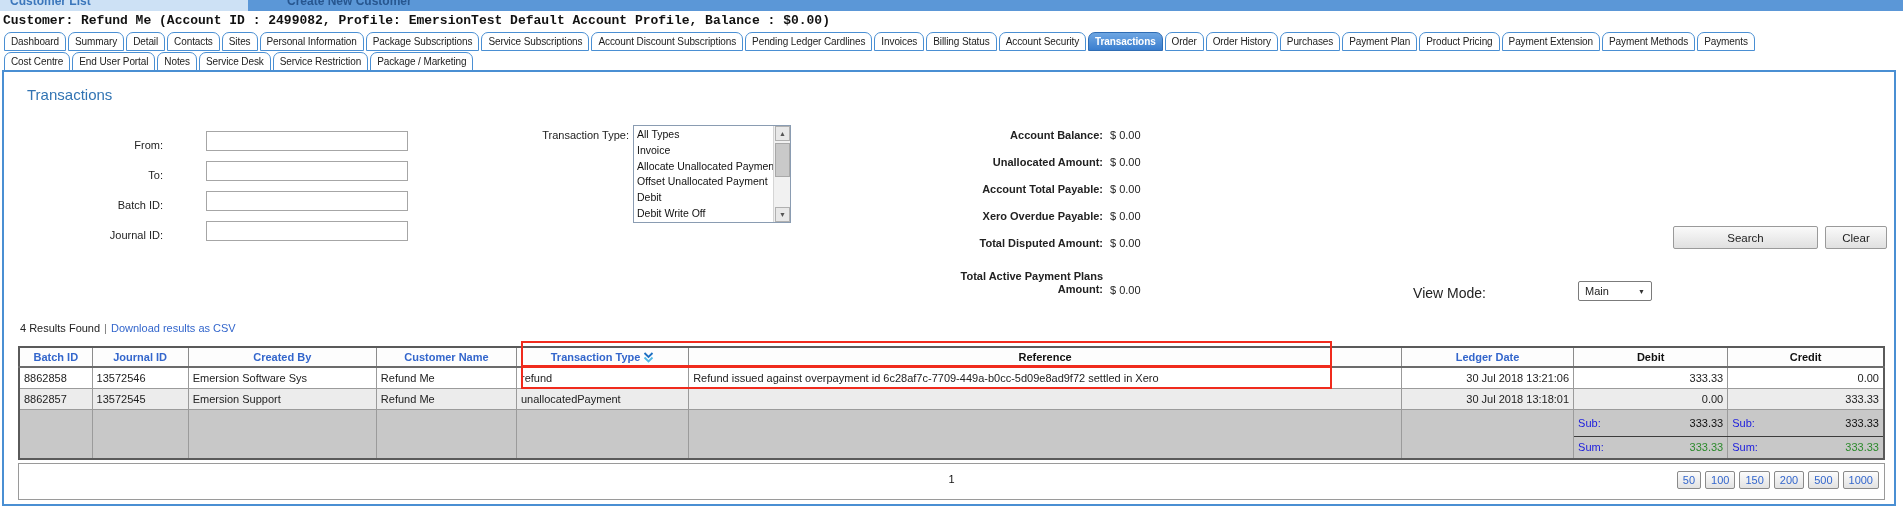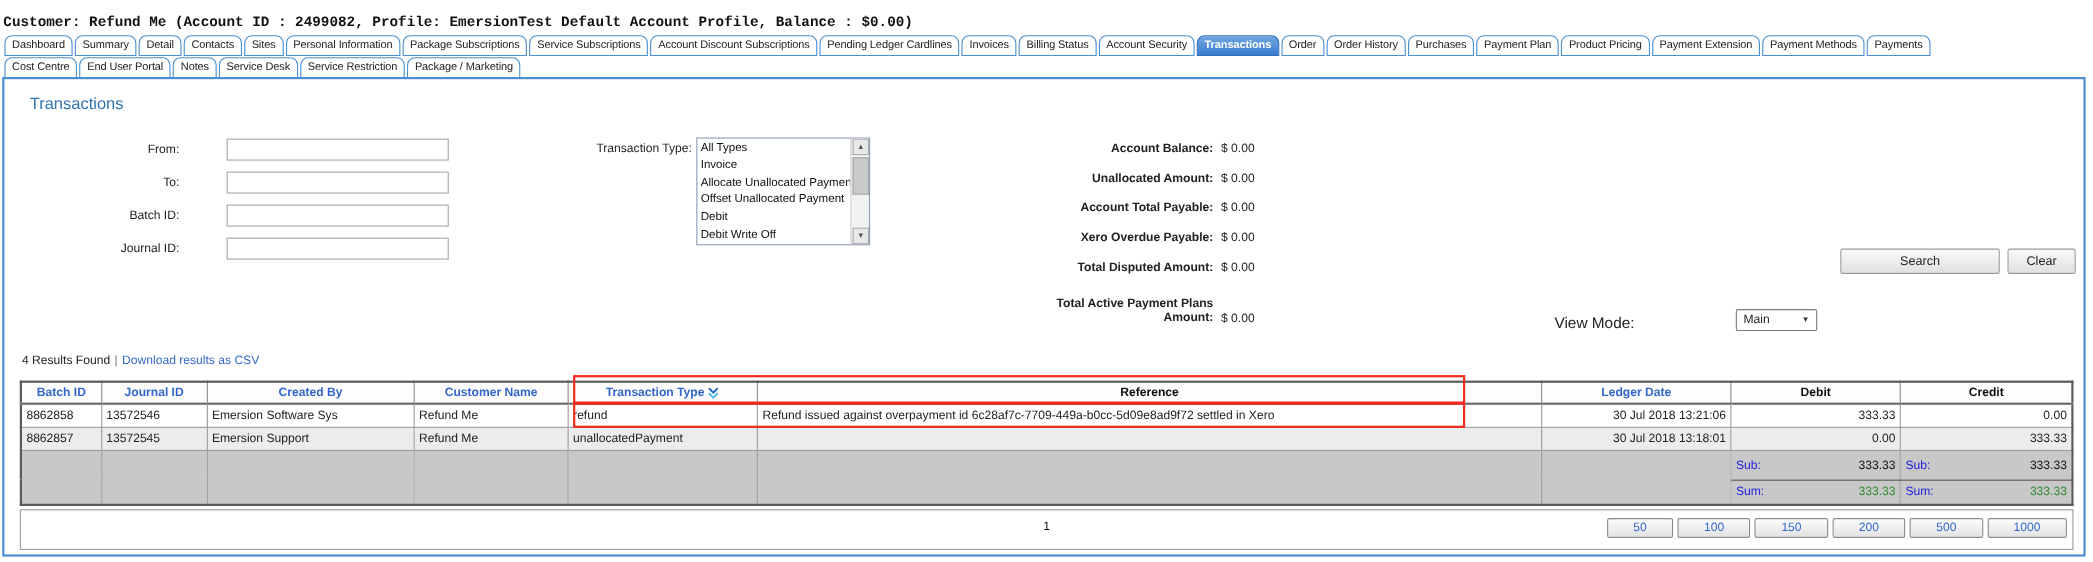--- a/index.html
+++ b/index.html
@@ -24,21 +24,21 @@
   .tab { display:inline-block; margin-right:2px; padding:3px 6px; font-size:10px; letter-spacing:-0.1px;
          color:#222; background:#fff; border:1px solid #4a8fd3; border-radius:7px 7px 0 0; cursor:default; }
   .tab.active { background:linear-gradient(#6ea6e2,#3a7ecf); color:#fff; font-weight:bold; border-color:#2f6db4; }
 
   .panel { position:absolute; left:2px; top:70px; width:1894px; height:436px; border:2px solid #4a8fd3; background:#fff; }
 
   .section-heading { position:absolute; left:27px; top:86px; font-size:15px; color:#3274b3; }
 
   
   .filter-rows { position:absolute; left:13px; top:121px; }
-  .filter-row { display:flex; align-items:center; height:30px;gap:36px; }
+  .filter-row { display:flex; align-items:flex-end; height:30px;gap:36px; }
   .f-label { width:150px; text-align:right; font-size:11px; color:#222; }
   .f-input { width:202px; height:20px; margin-left:7px; border:1px solid #a6a6a6; font-size:11px; padding:0 3px; background:#fff; }
 
   .tt-label { position:absolute; left:469px; top:129px; width:160px; text-align:right; font-size:11px; color:#222; }
   .listbox { position:absolute; left:633px; top:125px; width:158px; height:98px; border:1px solid #8a9cb2; background:#fff; overflow:hidden; }
   .listbox .opts { position:absolute; left:0; top:1px; right:17px; }
   .opt { font-size:10.5px; color:#111; padding:1px 0 1px 3px; white-space:nowrap; line-height:13.8px; }
   .sbar { position:absolute; right:0; top:0; width:17px; height:100%; background:#f1f1f1; border-left:1px solid #d5d5d5; }
   .sbtn { position:absolute; left:1px; width:15px; height:15px; background:#e8e8e8; border:1px solid #b0b0b0;
           font-size:7px; color:#555; text-align:center; line-height:13px; }
@@ -92,28 +92,36 @@
 
   
   .red-box { position:absolute; border:2px solid #f02b1d; background:transparent; pointer-events:none; }
   .red-box.b1 { left:521px; top:341px; width:811px; height:26px; }
   .red-box.b2 { left:521px; top:366px; width:811px; height:23px; }
 
   
   .pagebox { position:absolute; left:18px; top:463px; width:1867px; height:37px; border:1px solid #9a9a9a; background:#fff; }
   .pagenum { position:absolute; left:0; right:0; top:9px; text-align:center; font-size:11px; color:#111; }
   .sizes { position:absolute; right:5px; top:7px; display:flex; }
-  .size-btn { margin-left:4px; padding:2px 23px; font-size:11px; color:#3366cc; background:linear-gradient(#fcfcfc,#e2e2e2);
+  .size-btn { margin-left:4px; padding:2px 5px; font-size:11px; color:#3366cc; background:linear-gradient(#fcfcfc,#e2e2e2);
               border:1px solid #8a8a8a; border-radius:2px; cursor:pointer; }
 </style>
 </head>
 <body>
 
 <div class="screen">
 
+  <div class="topbar">
+    <div class="topbar-tab t0">
+      <span class="topbar-label">Customer List</span>
+    </div>
+    <div class="topbar-tab t1">
+      <span class="topbar-label">Create New Customer</span>
+    </div>
+  </div>
 
   <div class="page-title">Customer: Refund Me (Account ID : 2499082, Profile: EmersionTest Default Account Profile, Balance : $0.00)</div>
 
   <div class="tabs-row r1">
     
   <span class="tab"><span>Dashboard</span></span><span class="tab"><span>Summary</span></span><span class="tab"><span>Detail</span></span><span class="tab"><span>Contacts</span></span><span class="tab"><span>Sites</span></span><span class="tab"><span>Personal Information</span></span><span class="tab"><span>Package Subscriptions</span></span><span class="tab"><span>Service Subscriptions</span></span><span class="tab"><span>Account Discount Subscriptions</span></span><span class="tab"><span>Pending Ledger Cardlines</span></span><span class="tab"><span>Invoices</span></span><span class="tab"><span>Billing Status</span></span><span class="tab"><span>Account Security</span></span><span class="tab active"><span>Transactions</span></span><span class="tab"><span>Order</span></span><span class="tab"><span>Order History</span></span><span class="tab"><span>Purchases</span></span><span class="tab"><span>Payment Plan</span></span><span class="tab"><span>Product Pricing</span></span><span class="tab"><span>Payment Extension</span></span><span class="tab"><span>Payment Methods</span></span><span class="tab"><span>Payments</span></span></div>
   <div class="tabs-row r2">
     
   <span class="tab"><span>Cost Centre</span></span><span class="tab"><span>End User Portal</span></span><span class="tab"><span>Notes</span></span><span class="tab"><span>Service Desk</span></span><span class="tab"><span>Service Restriction</span></span><span class="tab"><span>Package / Marketing</span></span></div>
 

